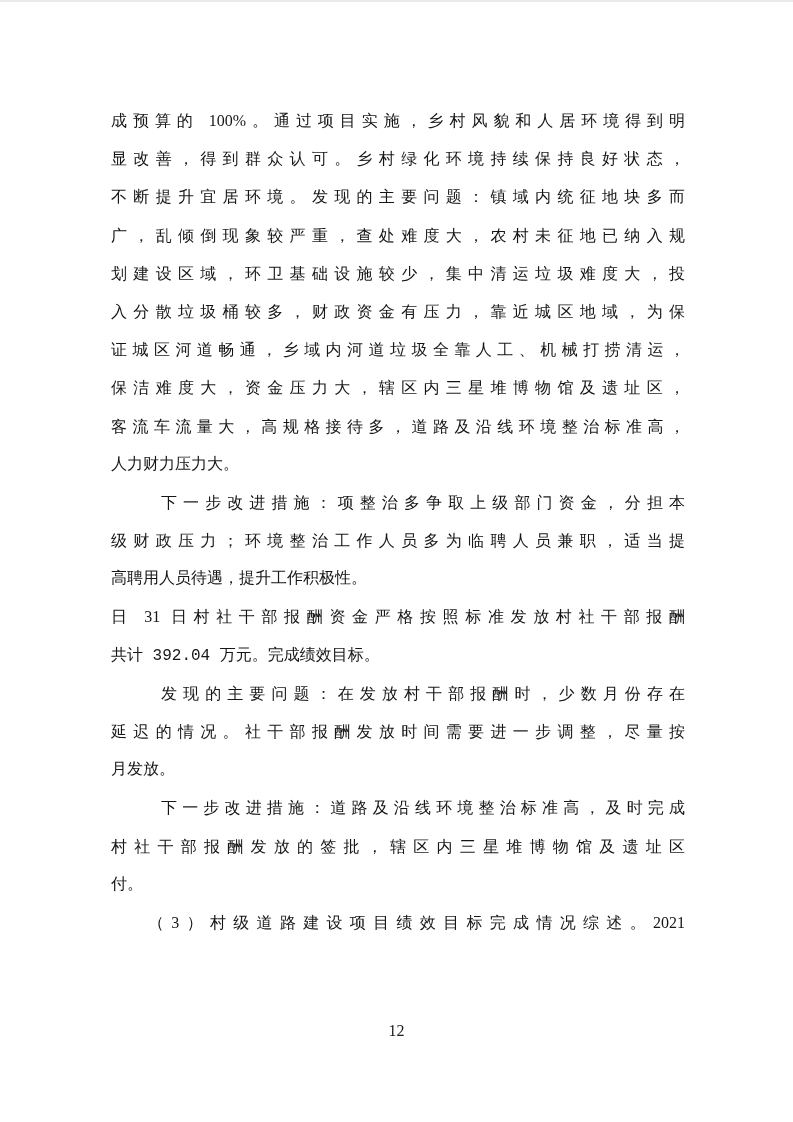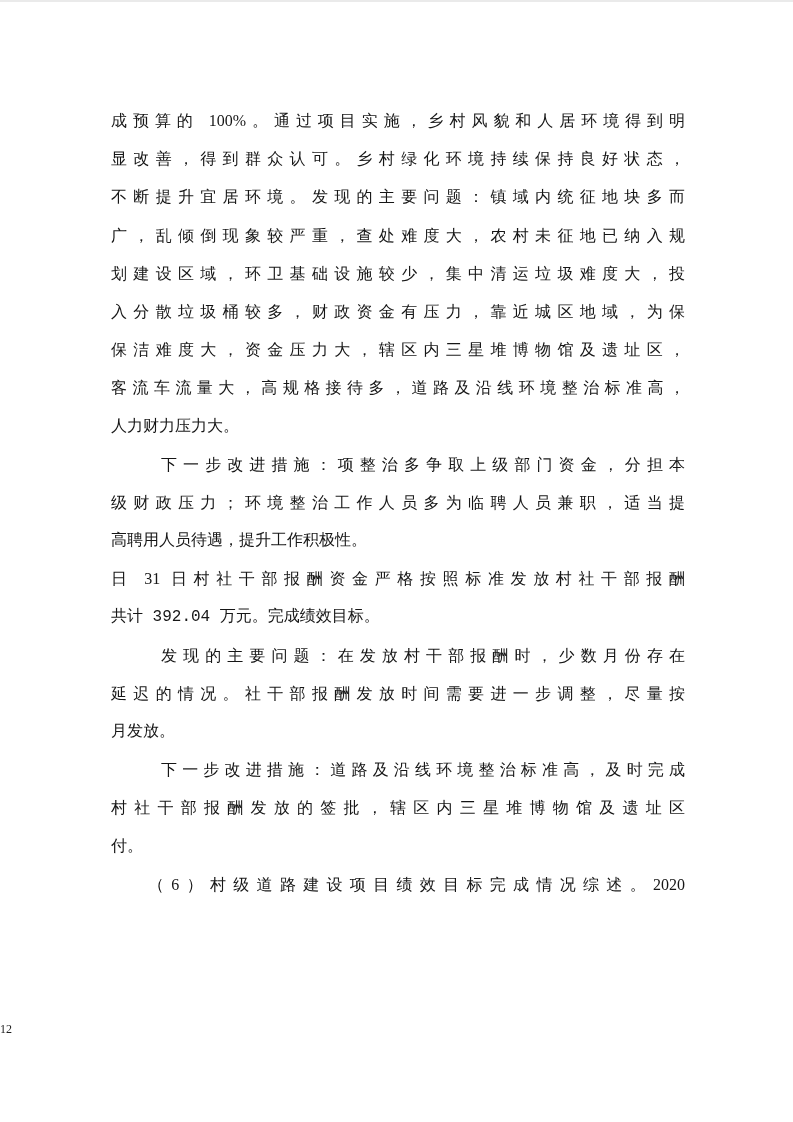--- a/index.html
+++ b/index.html
@@ -50,47 +50,48 @@
   }
   .line.e::after { content: none; }
   
   .line.i  { text-indent: 50px; }
   .line.ip { text-indent: 37px; }
   .page-number {
     position: absolute;
     left: 0;
     top: 1020px;
     width: 100%;
-    text-align: left;
-    font-size: 12px;
+    text-align: center;
+    font-size: 16px;
     color: #1d1d1d;
     font-family: "Liberation Serif", "DejaVu Serif", serif;
   }
 </style>
 </head>
 <body>
 
 <div class="page">
   <div class="text-block">
     <div class="line j">成预算的 100%。通过项目实施，乡村风貌和人居环境得到明</div>
     <div class="line j">显改善，得到群众认可。乡村绿化环境持续保持良好状态，</div>
     <div class="line j">不断提升宜居环境。发现的主要问题：镇域内统征地块多而</div>
     <div class="line j">广，乱倾倒现象较严重，查处难度大，农村未征地已纳入规</div>
     <div class="line j">划建设区域，环卫基础设施较少，集中清运垃圾难度大，投</div>
     <div class="line j">入分散垃圾桶较多，财政资金有压力，靠近城区地域，为保</div>
+    <div class="line j">证城区河道畅通，乡域内河道垃圾全靠人工、机械打捞清运，</div>
     <div class="line j">保洁难度大，资金压力大，辖区内三星堆博物馆及遗址区，</div>
     <div class="line j">客流车流量大，高规格接待多，道路及沿线环境整治标准高，</div>
     <div class="line e">人力财力压力大。</div>
     <div class="line j i">下一步改进措施：项整治多争取上级部门资金，分担本</div>
     <div class="line j">级财政压力；环境整治工作人员多为临聘人员兼职，适当提</div>
     <div class="line e">高聘用人员待遇，提升工作积极性。</div>
     <div class="line j">日 31 日村社干部报酬资金严格按照标准发放村社干部报酬</div>
     <div class="line e">共计 392.04 万元。完成绩效目标。</div>
     <div class="line j i">发现的主要问题：在发放村干部报酬时，少数月份存在</div>
     <div class="line j">延迟的情况。社干部报酬发放时间需要进一步调整，尽量按</div>
     <div class="line e">月发放。</div>
     <div class="line j i">下一步改进措施：道路及沿线环境整治标准高，及时完成</div>
     <div class="line j">村社干部报酬发放的签批，辖区内三星堆博物馆及遗址区</div>
     <div class="line e">付。</div>
-    <div class="line j ip">（6）村级道路建设项目绩效目标完成情况综述。2020</div>
+    <div class="line j ip">（3）村级道路建设项目绩效目标完成情况综述。2021</div>
   </div>
   <div class="page-number">12</div>
 </div>
 
 </body></html>

